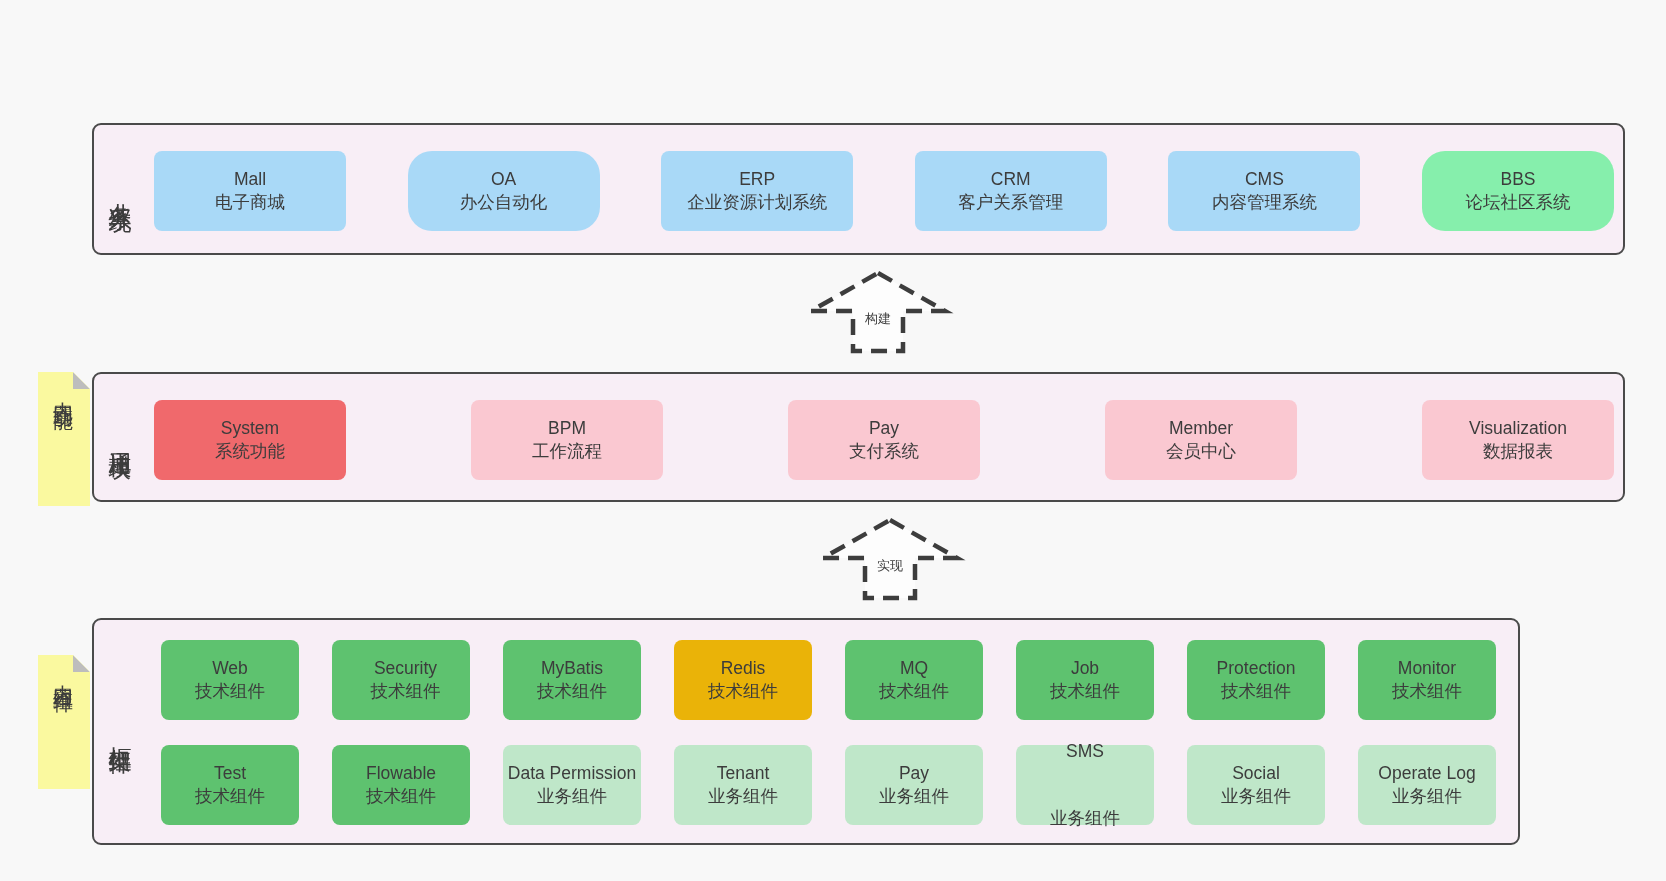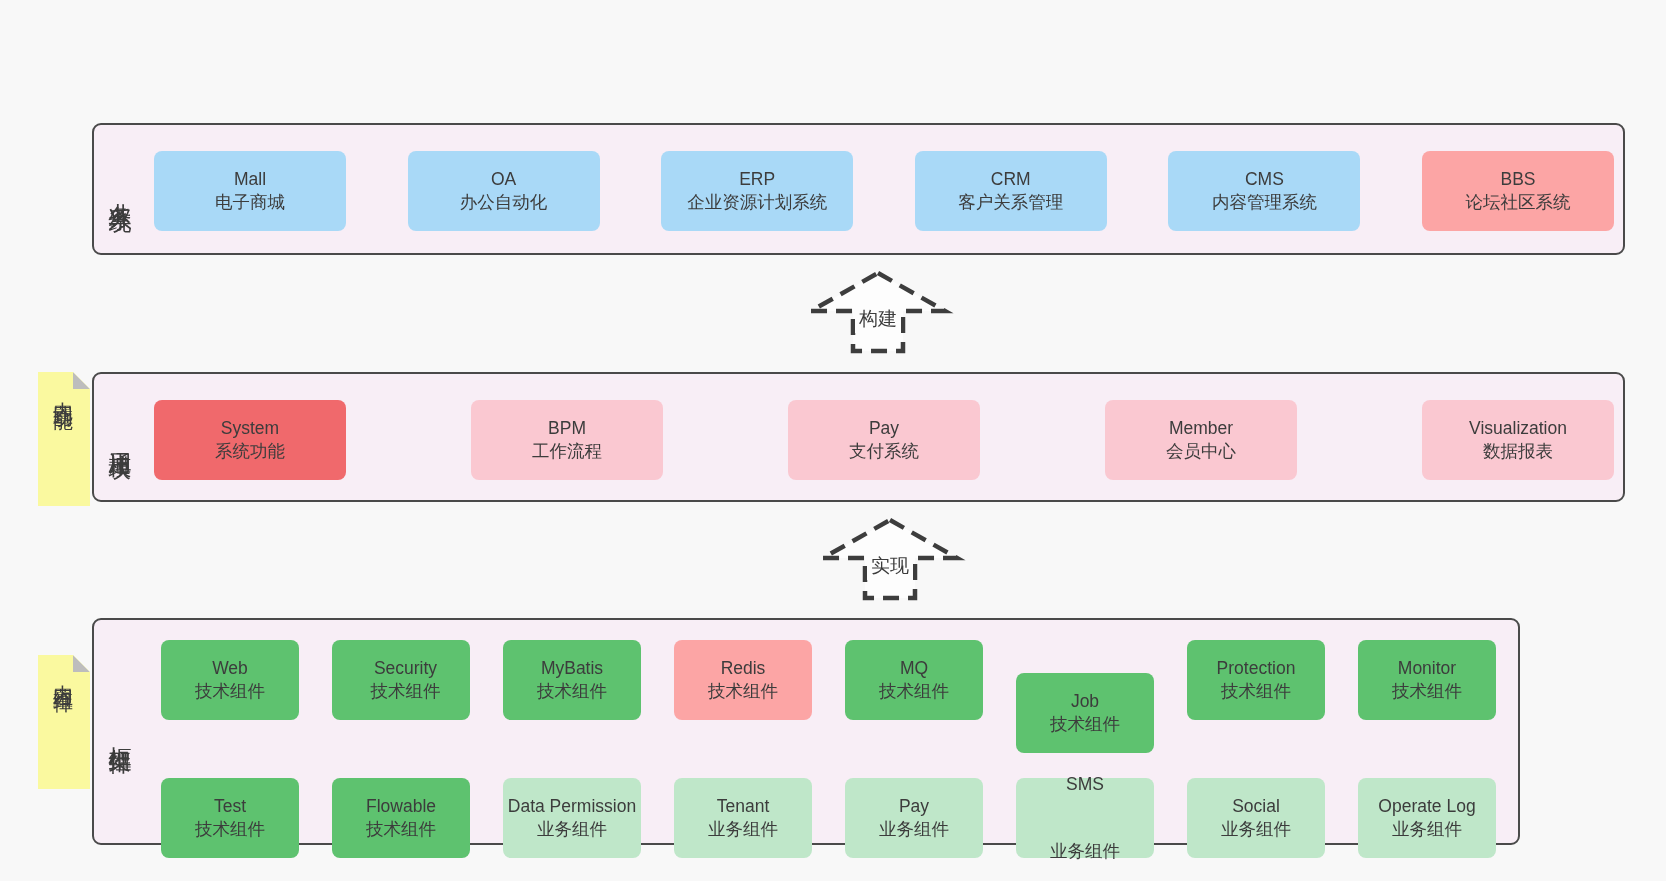--- a/index.html
+++ b/index.html
@@ -75,54 +75,54 @@
     padding-top:14px;
   }
 
   
   .up-arrow{position:absolute;width:140px;height:82px;z-index:0;}
   .up-arrow svg{position:absolute;inset:0;width:100%;height:100%;overflow:visible;}
   .arrow-build{left:808px;top:271px;}
   .arrow-implement{left:820px;top:518px;}
   .arrow-label{
     position:absolute;left:50%;top:58%;transform:translate(-50%,-50%);
-    background:var(--arrow-fill);font-size:19px;color:var(--text);
+    background:var(--arrow-fill);font-size:13px;color:var(--text);
     padding:1px 4px;white-space:nowrap;z-index:3;
   }
 </style>
 </head>
 <body>
 
 <div class="canvas">
 
   <div class="panel panel-business">
     <div class="layer-title">业务系统</div>
     <div class="rows rows-business">
         <div class="box-row">
           <div class="box" style="background: rgb(169, 217, 247);">
             <div class="box-title">Mall</div>
             <div class="box-sub">电子商城</div>
           </div>
-          <div class="box" style="background: rgb(169, 217, 247);">
+          <div class="box" style="background: rgb(169, 217, 247); border-radius: 24px;">
             <div class="box-title">OA</div>
             <div class="box-sub">办公自动化</div>
           </div>
           <div class="box" style="background: rgb(169, 217, 247);">
             <div class="box-title">ERP</div>
             <div class="box-sub">企业资源计划系统</div>
           </div>
           <div class="box" style="background: rgb(169, 217, 247);">
             <div class="box-title">CRM</div>
             <div class="box-sub">客户关系管理</div>
           </div>
           <div class="box" style="background: rgb(169, 217, 247);">
             <div class="box-title">CMS</div>
             <div class="box-sub">内容管理系统</div>
           </div>
-          <div class="box" style="background: #fca5a5;">
+          <div class="box" style="background: #86efac; border-radius: 23px;">
             <div class="box-title">BBS</div>
             <div class="box-sub">论坛社区系统</div>
           </div>
         </div>
       </div>
   </div>
 
   <div class="up-arrow arrow-build">
     <svg viewBox="0 0 140 82">
       <path d="M70 2 L137 40 L95 40 L95 80 L45 80 L45 40 L3 40 Z" fill="var(--arrow-fill)" stroke="var(--arrow)" stroke-width="4.5" stroke-dasharray="16 9" stroke-linejoin="miter"></path>
@@ -180,29 +180,29 @@
             <div class="box-sub">技术组件</div>
           </div>
           <div class="box" style="background: rgb(94, 194, 111); padding-left: 13px;">
             <div class="box-title">Security</div>
             <div class="box-sub">技术组件</div>
           </div>
           <div class="box" style="background: rgb(94, 194, 111);">
             <div class="box-title">MyBatis</div>
             <div class="box-sub">技术组件</div>
           </div>
-          <div class="box" style="background: #fca5a5;">
+          <div class="box" style="background: #eab308;">
             <div class="box-title">Redis</div>
             <div class="box-sub">技术组件</div>
           </div>
           <div class="box" style="background: rgb(94, 194, 111);">
             <div class="box-title">MQ</div>
             <div class="box-sub">技术组件</div>
           </div>
-          <div class="box" style="background: rgb(94, 194, 111); margin-top: 33px;">
+          <div class="box" style="background: rgb(94, 194, 111);">
             <div class="box-title">Job</div>
             <div class="box-sub">技术组件</div>
           </div>
           <div class="box" style="background: rgb(94, 194, 111);">
             <div class="box-title">Protection</div>
             <div class="box-sub">技术组件</div>
           </div>
           <div class="box" style="background: rgb(94, 194, 111);">
             <div class="box-title">Monitor</div>
             <div class="box-sub">技术组件</div>

